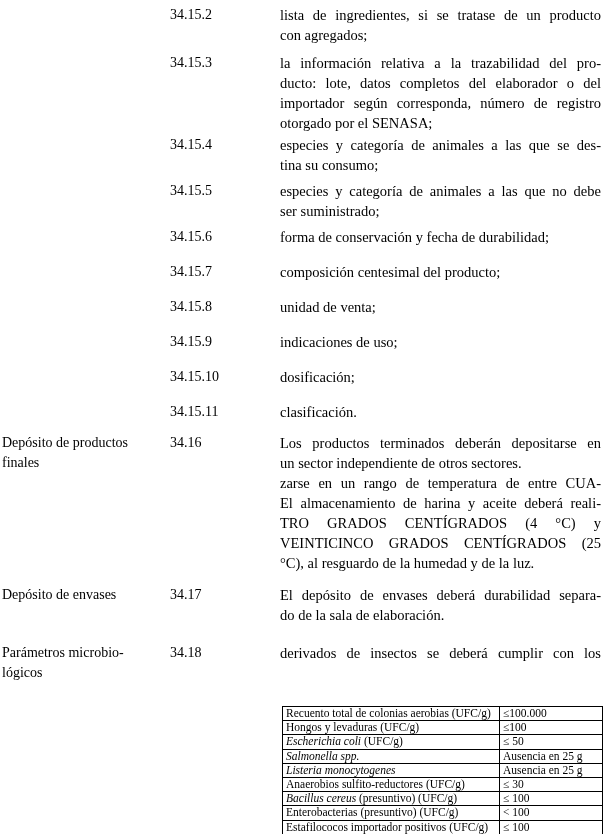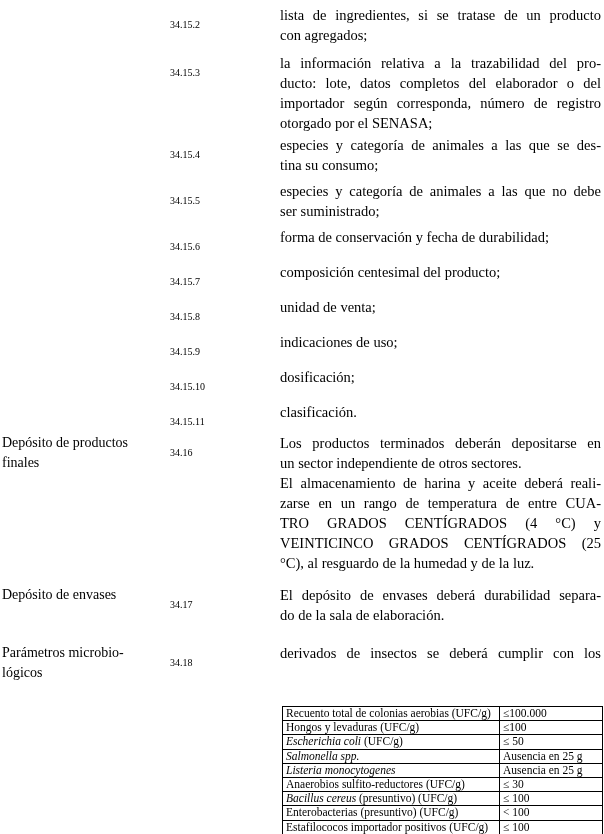--- a/index.html
+++ b/index.html
@@ -23,23 +23,23 @@
     left: 2px;
     top: 0;
     width: 162px;
     font-size: 14px;
     line-height: 20px;
     white-space: pre-line;
   }
   .num {
     position: absolute;
     left: 170px;
-    top: 10px;
+    top: 0;
     width: 90px;
-    font-size: 10px;
+    font-size: 14px;
     line-height: 20px;
   }
   .body {
     position: absolute;
     left: 280px;
     top: 0;
     width: 321px;
     font-size: 14.5px;
     line-height: 20px;
   }
@@ -141,22 +141,22 @@
           <div class="lline">clasificación.</div>
         </div>
       </div>
       <div class="row" style="top: 433px;">
         <div class="label">Depósito de productos
 finales</div>
         <div class="num">34.16</div>
         <div class="body">
           <div class="jline">Los productos terminados deberán depositarse en</div>
           <div class="lline">un sector independiente de otros sectores.</div>
+          <div class="jline">zarse en un rango de temperatura de entre CUA-</div>
           <div class="jline">El almacenamiento de harina y aceite deberá reali-</div>
-          <div class="jline">zarse en un rango de temperatura de entre CUA-</div>
           <div class="jline">TRO GRADOS CENTÍGRADOS (4 °C) y</div>
           <div class="jline">VEINTICINCO GRADOS CENTÍGRADOS (25</div>
           <div class="lline">°C), al resguardo de la humedad y de la luz.</div>
         </div>
       </div>
       <div class="row" style="top: 585px;">
         <div class="label">Depósito de envases</div>
         <div class="num">34.17</div>
         <div class="body">
           <div class="jline">El depósito de envases deberá durabilidad separa-</div>

